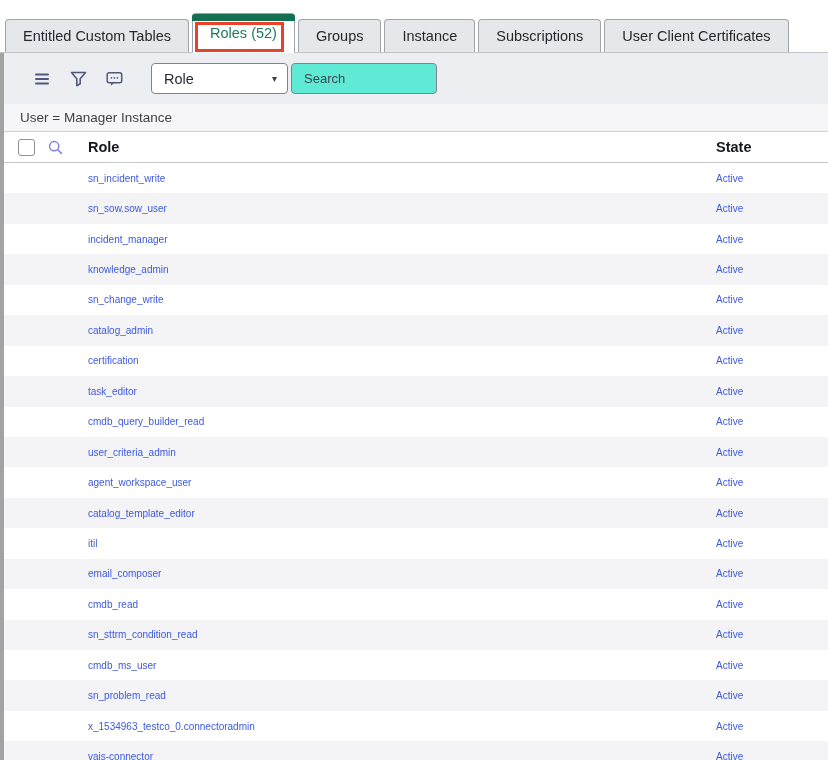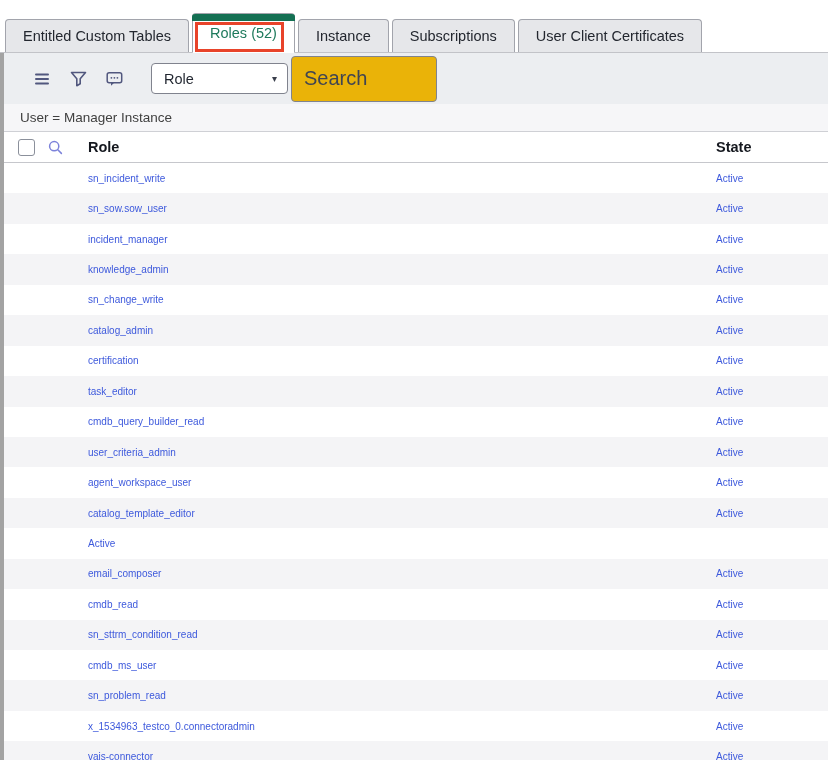--- a/index.html
+++ b/index.html
@@ -58,24 +58,24 @@
   .icon-btn svg { display: block; }
   .select-box {
     width: 137px; height: 31px; background: #fff;
     border: 1px solid #80838e; border-radius: 4px;
     display: flex; align-items: center; justify-content: space-between;
     padding: 0 10px 0 12px; font-size: 14.5px; color: #1f242e;
     cursor: pointer; margin-left: 10px;
   }
   .caret { font-size: 10px; color: #3a3f4c; line-height: 1; }
   .search-input {
-    width: 146px; height: 46px; margin-left: 3px;
+    width: 146px; height: 31px; margin-left: 3px;
     border: 1px solid #80838e; border-radius: 4px;
-    padding: 0 12px; font-size: 20px; color: #2a2e38;
-    font-family: "Liberation Sans", sans-serif; background: #eab308; outline: none;
+    padding: 0 12px; font-size: 13px; color: #2a2e38;
+    font-family: "Liberation Sans", sans-serif; background: #5eead4; outline: none;
   }
   .search-input::placeholder { color: #404552; opacity: 1; }
 
   
   .breadcrumb {
     height: 28px; background: #f6f6f8;
     border-bottom: 1px solid #cfd0d5;
     display: flex; align-items: center; padding-left: 16px;
     font-size: 13.5px; color: #404040; cursor: pointer;
   }
@@ -110,20 +110,23 @@
 
 <div class="app">
 
   <div class="tabbar" id="tabbar">
       <div class="tab">
         <span>Entitled Custom Tables</span>
       </div>
       <div class="tab active">
         <span>Roles (52)</span>
         <div class="tab-annotation"></div>
+      </div>
+      <div class="tab">
+        <span>Groups</span>
       </div>
       <div class="tab">
         <span>Instance</span>
       </div>
       <div class="tab">
         <span>Subscriptions</span>
       </div>
       <div class="tab">
         <span>User Client Certificates</span>
       </div>
@@ -232,20 +235,21 @@
           <div><a class="link">agent_workspace_user</a></div>
           <div><a class="link">Active</a></div>
         </div>
         <div class="row">
           <div></div>
           <div><a class="link">catalog_template_editor</a></div>
           <div><a class="link">Active</a></div>
         </div>
         <div class="row">
           <div></div>
+          <div><a class="link">itil</a></div>
           <div><a class="link">Active</a></div>
         </div>
         <div class="row">
           <div></div>
           <div><a class="link">email_composer</a></div>
           <div><a class="link">Active</a></div>
         </div>
         <div class="row">
           <div></div>
           <div><a class="link">cmdb_read</a></div>

